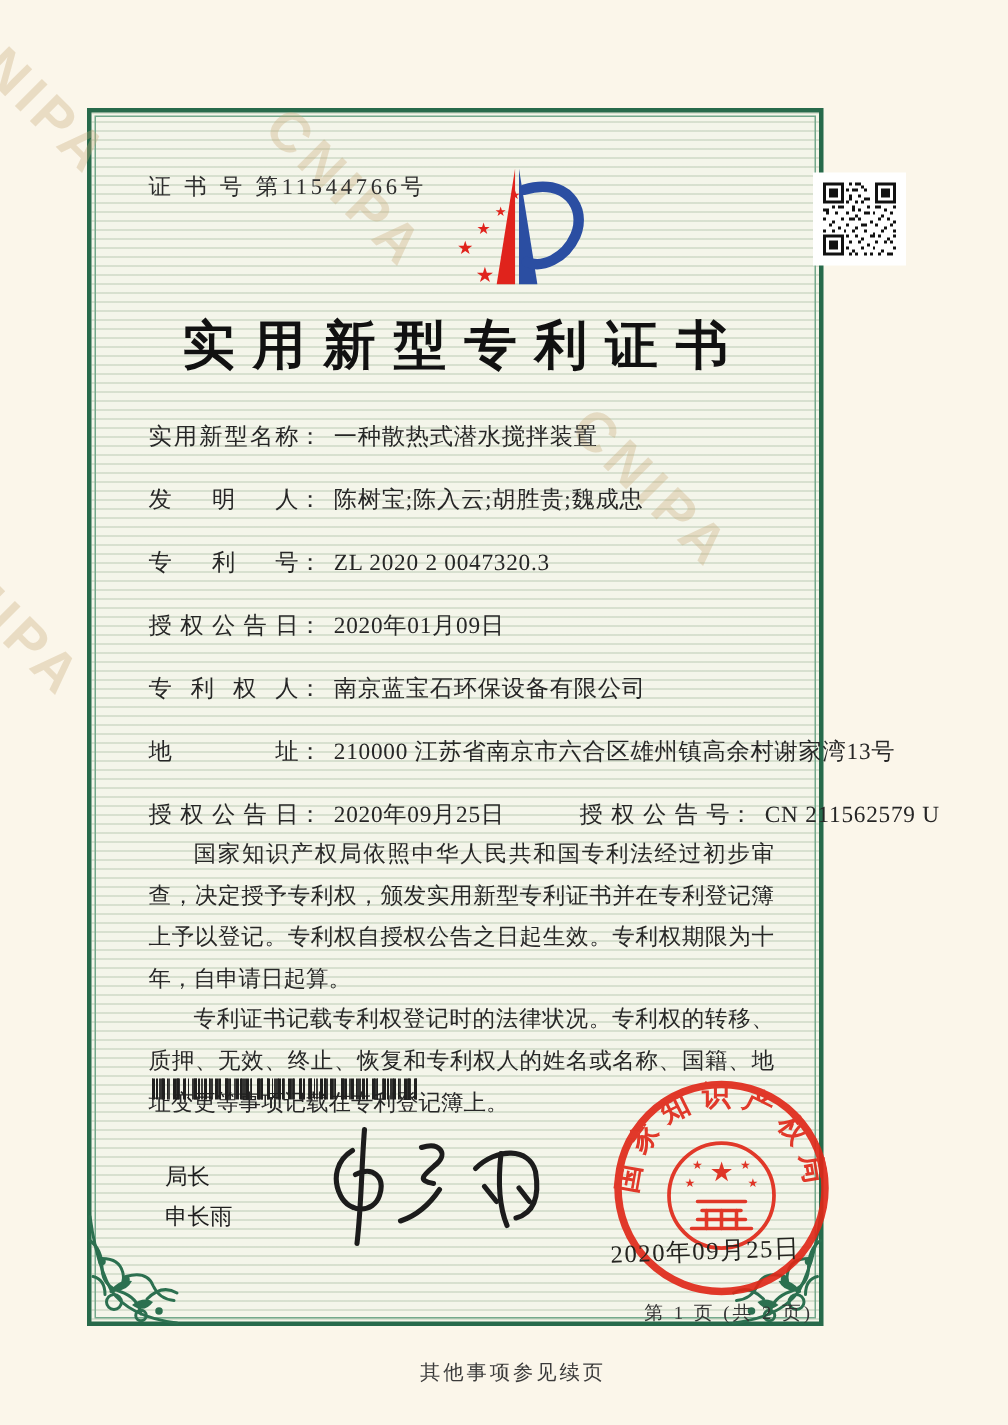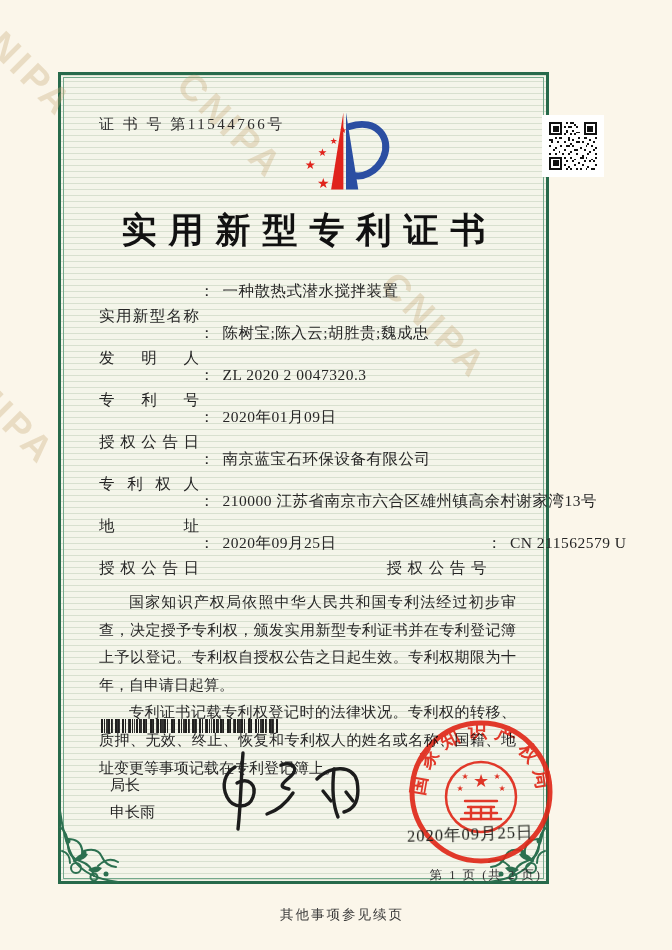--- a/index.html
+++ b/index.html
@@ -44,29 +44,29 @@
   .title{
     position:absolute; left:0; right:0; top:128px; text-align:center;
     font-size:35px; font-weight:bold; letter-spacing:12px; text-indent:12px; color:#111;border-radius:19px;
   }
 
   
   .fields{ position:absolute; left:34px; right:22px; top:202px; font-size:15.5px; }
   .frow{ height:22px; margin-bottom:20px; white-space:nowrap; }
   .flabel{
     display:inline-block; width:100px; vertical-align:top;
-    text-align:justify; text-align-last:justify; text-justify:inter-character;margin-top:25px;
+    text-align:justify; text-align-last:justify; text-justify:inter-character;
   }
   .fcolon{ margin-right:8px; }
   .fvalue{ letter-spacing:.5px; }
   .grant-pair{ display:inline-block; }
   .grant-pair + .grant-pair{ margin-left:46px; }
 
   
-  .body-text{ position:absolute; left:34px; right:26px; top:478px; font-size:15px; line-height:1.84; color:#272727; text-align:justify;margin-top:32px; }
+  .body-text{ position:absolute; left:34px; right:26px; top:478px; font-size:15px; line-height:1.84; color:#272727; text-align:justify; }
   .body-text p{ margin:0; text-indent:2em; }
 
   
   .barcode{
     position:absolute; left:36px; top:640px; width:178px; height:14px;
     background-image:
       repeating-linear-gradient(90deg,#20201f 0 2px,rgba(0,0,0,0) 2px 3px,#20201f 3px 4px,rgba(0,0,0,0) 4px 7px),
       repeating-linear-gradient(90deg,rgba(32,32,31,.85) 0 1px,rgba(0,0,0,0) 1px 5px,rgba(32,32,31,.9) 5px 8px,rgba(0,0,0,0) 8px 11px);
   }
 

